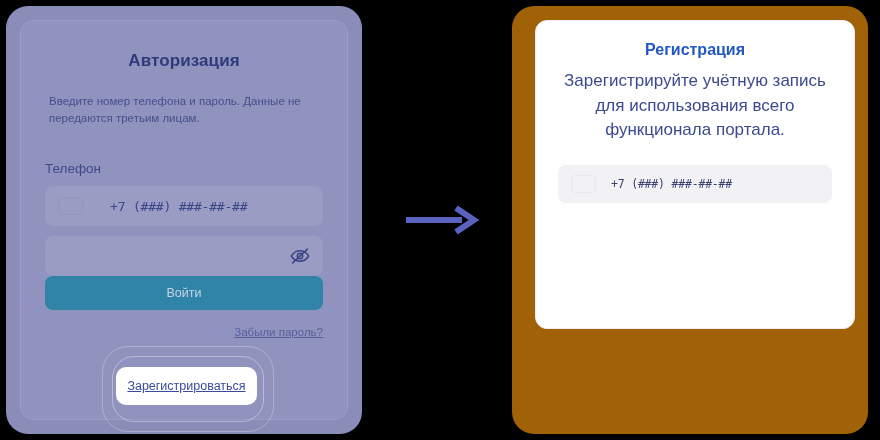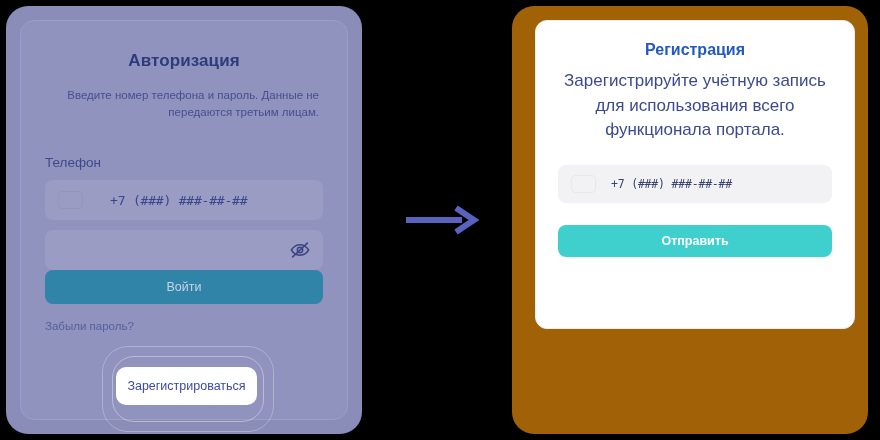--- a/index.html
+++ b/index.html
@@ -47,22 +47,22 @@
   .title-left {
     margin: 10px;
     text-align: center;
     font-size: 17px;
     font-weight: bold;
     color: #2e3b7c;
     letter-spacing: 0.1px;
     padding-top: 4px;
   }
   .subtitle-left {
-    margin: 16px 4px 0 4px;
-    text-align: right;
+    margin: 22px 4px 0 4px;
+    text-align: left;
     font-size: 11.5px;
     line-height: 1.45;
     color: #454f90;
   }
   .field-label-left {
     margin-top: 35px;
     font-size: 13.5px;
     color: #3f4a8c;
   }
   .input-left {
@@ -122,23 +122,24 @@
     justify-content: center;
     font-size: 12.5px;
     color: #c9d3e4;
     cursor: pointer;
     border: none;
     width: 100%;
     font-family: "Liberation Sans", sans-serif;
   }
   .forgot-left {
     margin-top: 16px;
-    text-align: left;
+    text-align: right;
     font-size: 11.5px;
     color: #565f9e;
+    text-decoration: underline;
     position: relative;
     z-index: 1;
   }
 
   
   .spotlight {
     position: absolute;
     left: 96px;
     top: 340px;
     width: 170px;
@@ -165,20 +166,21 @@
     border-radius: 10px;
     display: flex;
     align-items: center;
     justify-content: center;
     border: none;
     cursor: pointer;
   }
   .btn-register span {
     font-size: 12.5px;
     color: #3a4a9c;
+    text-decoration: underline;
     font-family: "Liberation Sans", sans-serif;
   }
 
   
   .arrow {
     position: absolute;
     left: 404px;
     top: 205px;
     width: 76px;
     height: 30px;
@@ -315,17 +317,16 @@
 
       <p class="subtitle-right">Зарегистрируйте учётную запись для использования всего функционала портала.</p>
 
       <div class="input-right">
         <span class="flag">
           <span class="s white"></span><span class="s blue"></span><span class="s red"></span>
         </span>
         <span class="phone-text-right">+7 (###) ###-##-##</span>
       </div>
 
-      <button class="btn-submit">Отправить</button>
     </div>
   </div>
 
 </div>
 
 </body></html>

